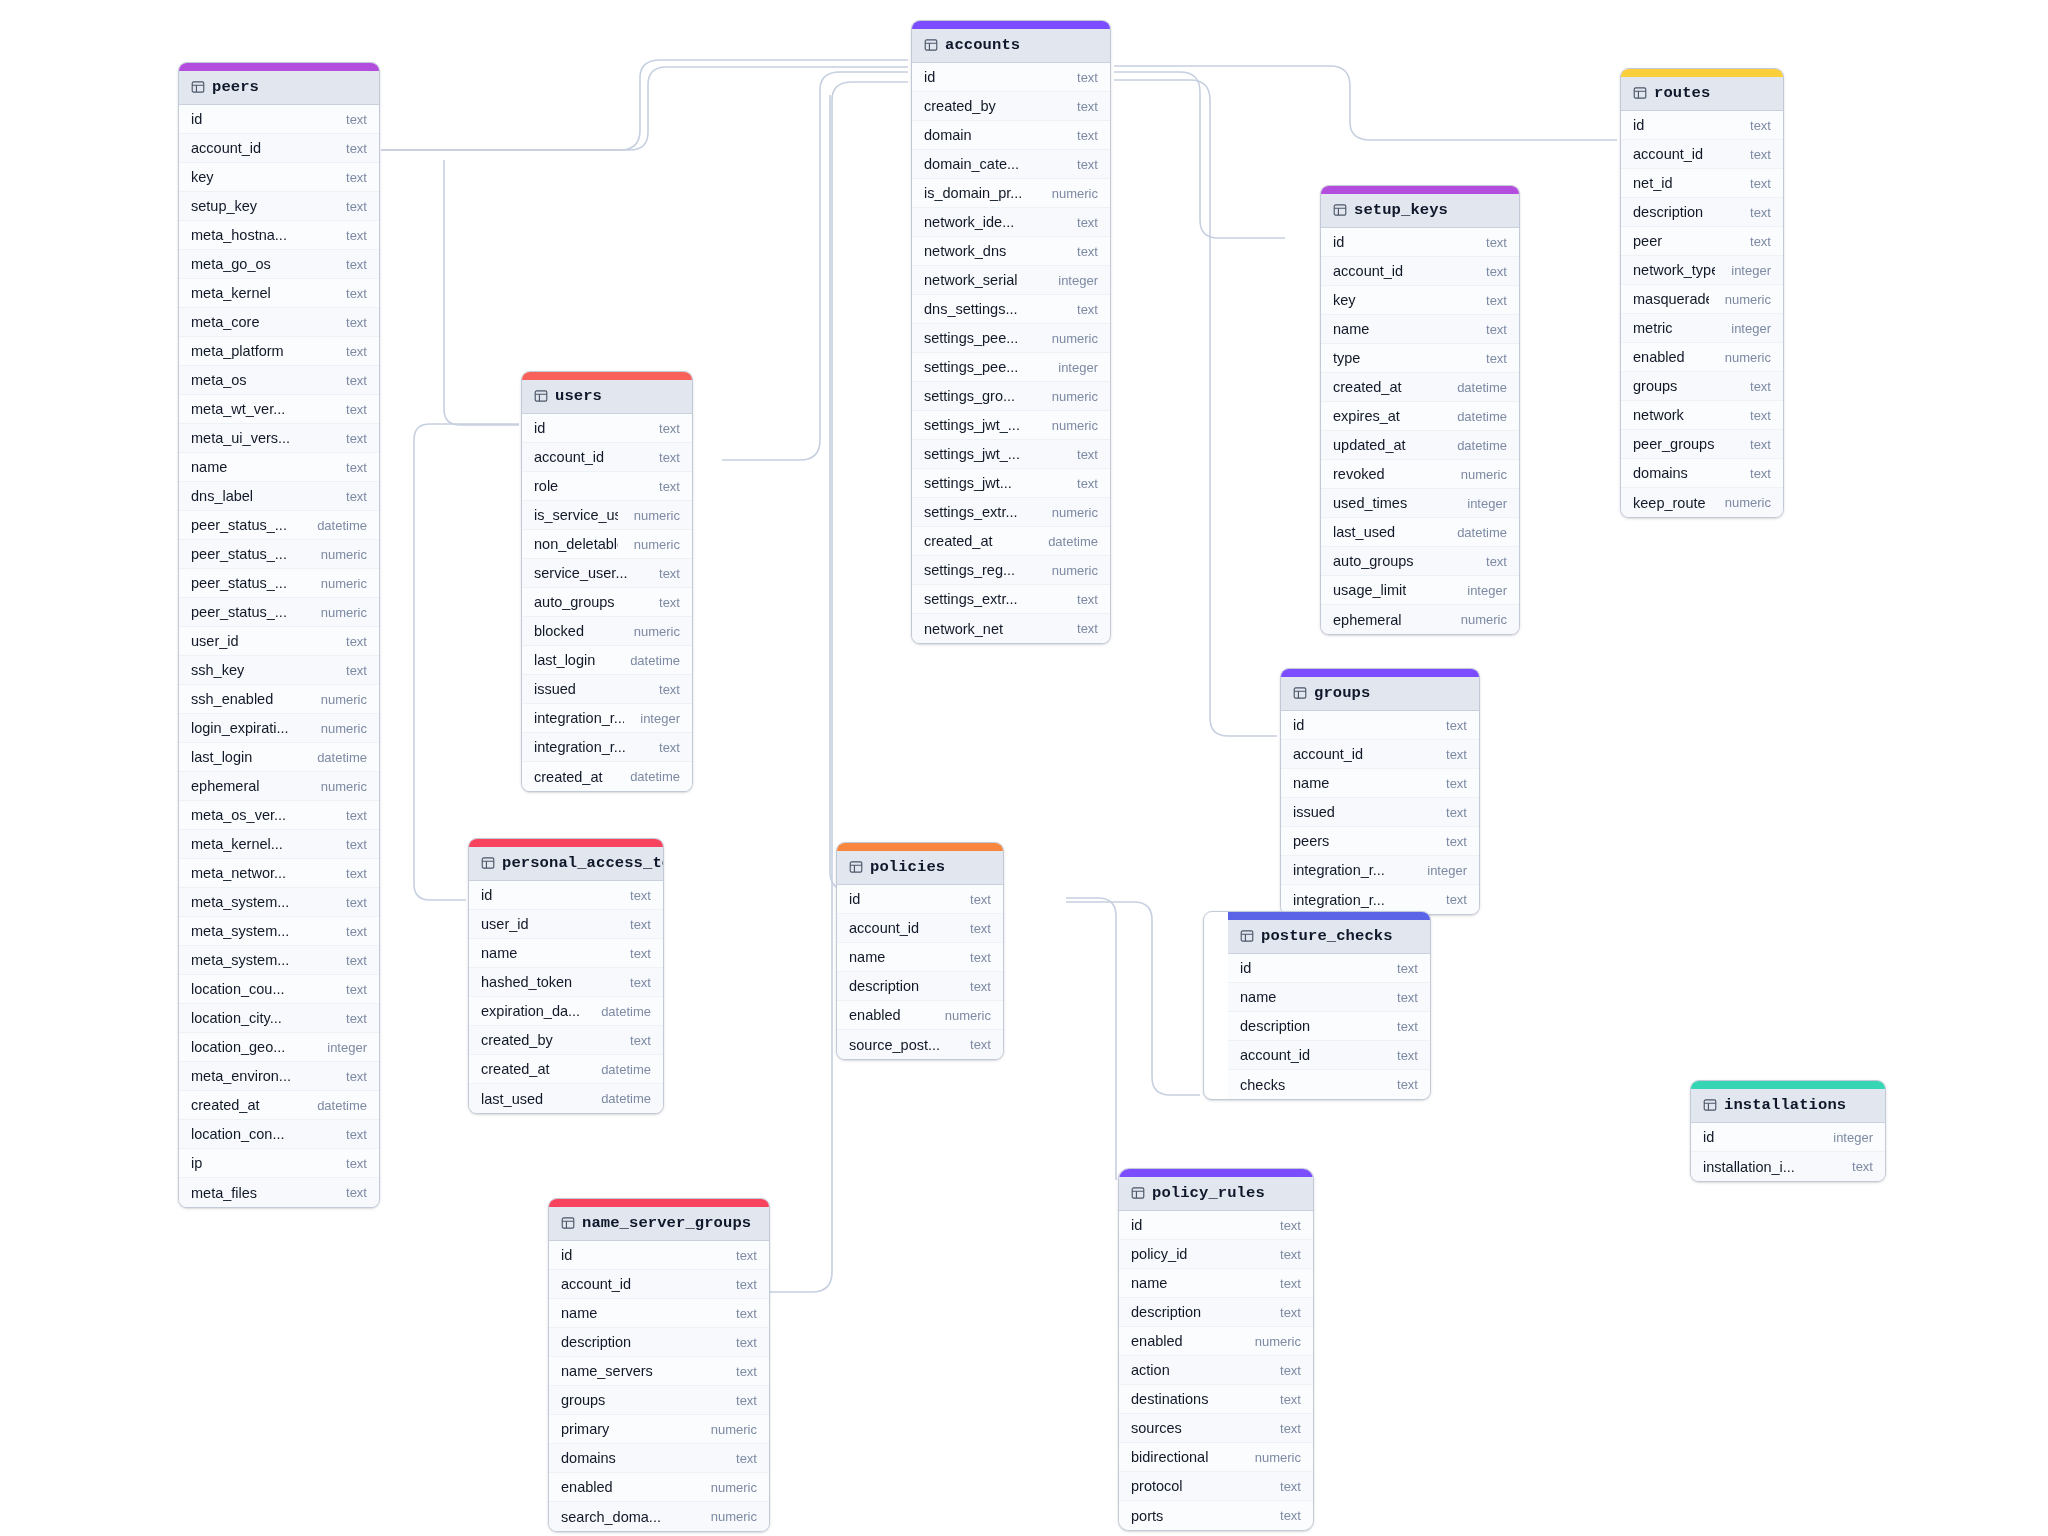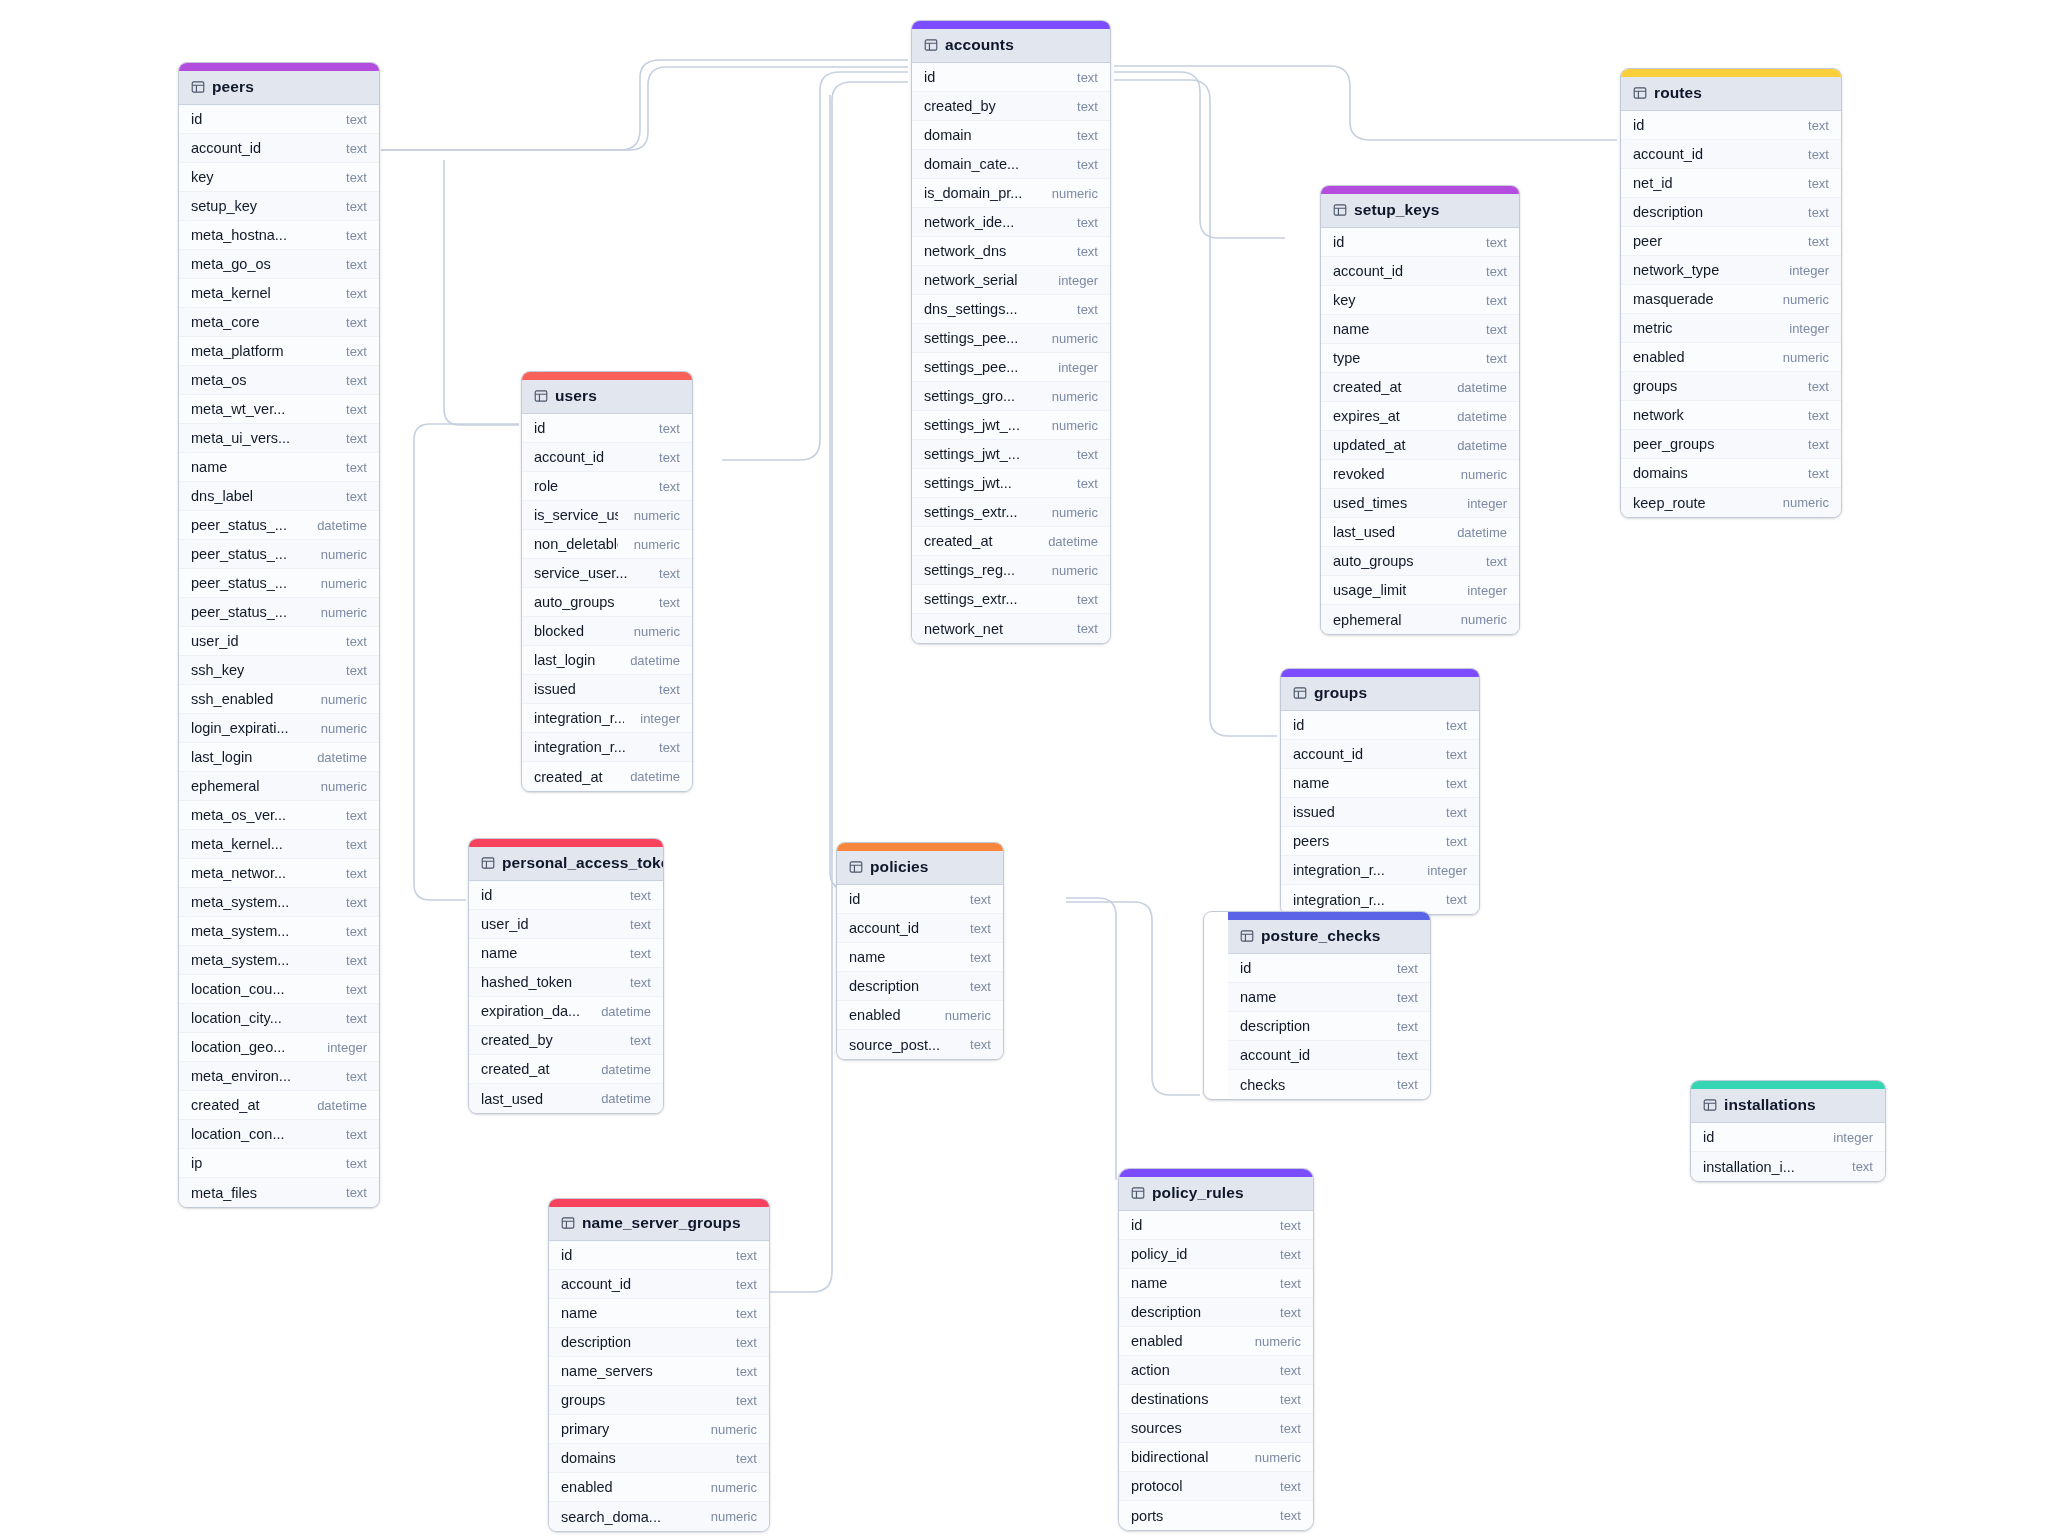--- a/index.html
+++ b/index.html
@@ -50,20 +50,21 @@
     background: #e2e7ef;
     padding: 7px 12px 8px 12px;
     border-bottom: 1px solid #c9d1de;
   }
   .node-title {
     font-size: 15.5px;
     font-weight: bold;
     color: #0f172a;
     letter-spacing: 0.1px;
     white-space: nowrap;
+    font-family: Liberation Mono, monospace;
   }
   .table-icon {
     display: inline-block;
     width: 14px;
     height: 14px;
     flex: 0 0 14px;
     line-height: 0;
   }
   .field-row {
     display: flex;
@@ -502,21 +503,21 @@
         </div>
         <div class="field-row">
           <span class="field-name">usage_limit</span>
           <span class="field-type">integer</span>
         </div>
         <div class="field-row">
           <span class="field-name">ephemeral</span>
           <span class="field-type">numeric</span>
         </div>
       </div>
-      <div class="table-node" style="left: 1620px; top: 68px; width: 222px;">
+      <div class="table-node" style="left: 1620px; top: 68px; width: 164px;">
         <div class="accent-bar" style="background: rgb(251, 206, 59);"></div>
         <div class="node-header">
           <span class="table-icon"><svg viewBox="0 0 16 16" width="14" height="14" fill="none" stroke="#4b5568" stroke-width="1.3">
               <rect x="1.4" y="2.2" width="13.2" height="11.6" rx="1.6"></rect>
               <line x1="1.4" y1="6" x2="14.6" y2="6"></line>
               <line x1="6.2" y1="6" x2="6.2" y2="13.8"></line>
             </svg></span>
           <span class="node-title">routes</span>
         </div>
         <div class="field-row">

